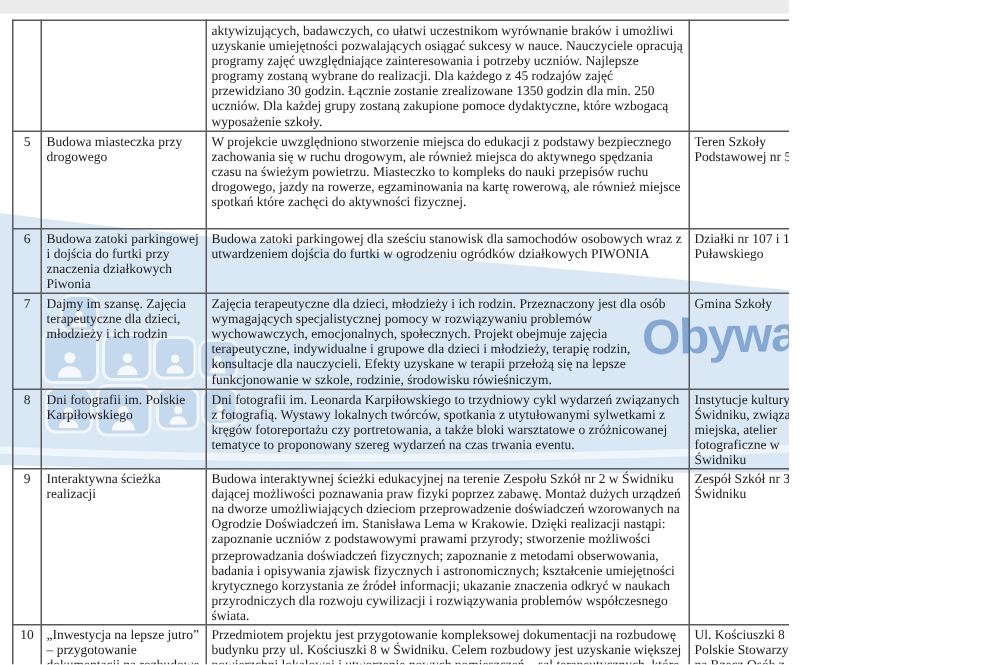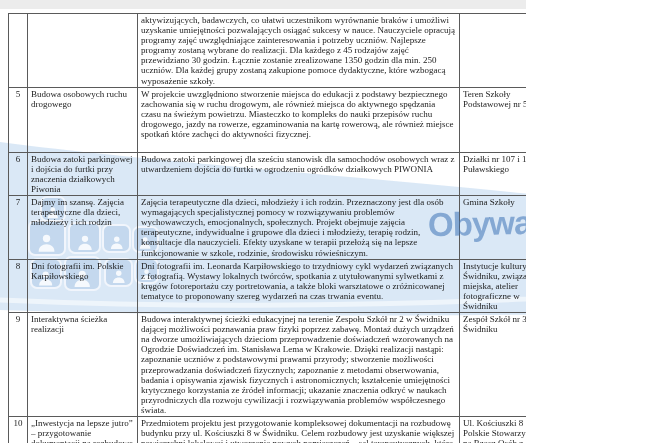--- a/index.html
+++ b/index.html
@@ -119,21 +119,21 @@
     <tbody>
         <tr style="height:64px">
       <td class="c-num"></td>
       <td></td>
       <td>aktywizujących, badawczych, co ułatwi uczestnikom wyrównanie braków i umożliwi uzyskanie umiejętności pozwalających osiągać sukcesy w nauce. Nauczyciele opracują programy zajęć uwzględniające zainteresowania i potrzeby uczniów. Najlepsze programy zostaną wybrane do realizacji. Dla każdego z 45 rodzajów zajęć przewidziano 30 godzin. Łącznie zostanie zrealizowane 1350 godzin dla min. 250 uczniów. Dla każdej grupy zostaną zakupione pomoce dydaktyczne, które wzbogacą wyposażenie szkoły.</td>
       <td></td>
       <td class="c-amt"></td>
     </tr>
     <tr style="height:65px">
       <td class="c-num">5</td>
-      <td>Budowa osobowych ruchu drogowego</td>
+      <td>Budowa miasteczka przy drogowego</td>
       <td>W projekcie uwzględniono stworzenie miejsca do edukacji z podstawy bezpiecznego zachowania się w ruchu drogowym, ale również miejsca do aktywnego spędzania czasu na świeżym powietrzu. Miasteczko to kompleks do nauki przepisów ruchu drogowego, jazdy na rowerze, egzaminowania na kartę rowerową, ale również miejsce spotkań które zachęci do aktywności fizycznej.</td>
       <td>Teren Szkoły Podstawowej nr 5</td>
       <td class="c-amt">100000</td>
     </tr>
     <tr style="height:43px">
       <td class="c-num">6</td>
       <td>Budowa zatoki parkingowej i dojścia do furtki przy znaczenia działkowych Piwonia</td>
       <td>Budowa zatoki parkingowej dla sześciu stanowisk dla samochodów osobowych wraz z utwardzeniem dojścia do furtki w ogrodzeniu ogródków działkowych PIWONIA</td>
       <td>Działki nr 107 i 198 ul. Puławskiego</td>
       <td class="c-amt">55000</td>

